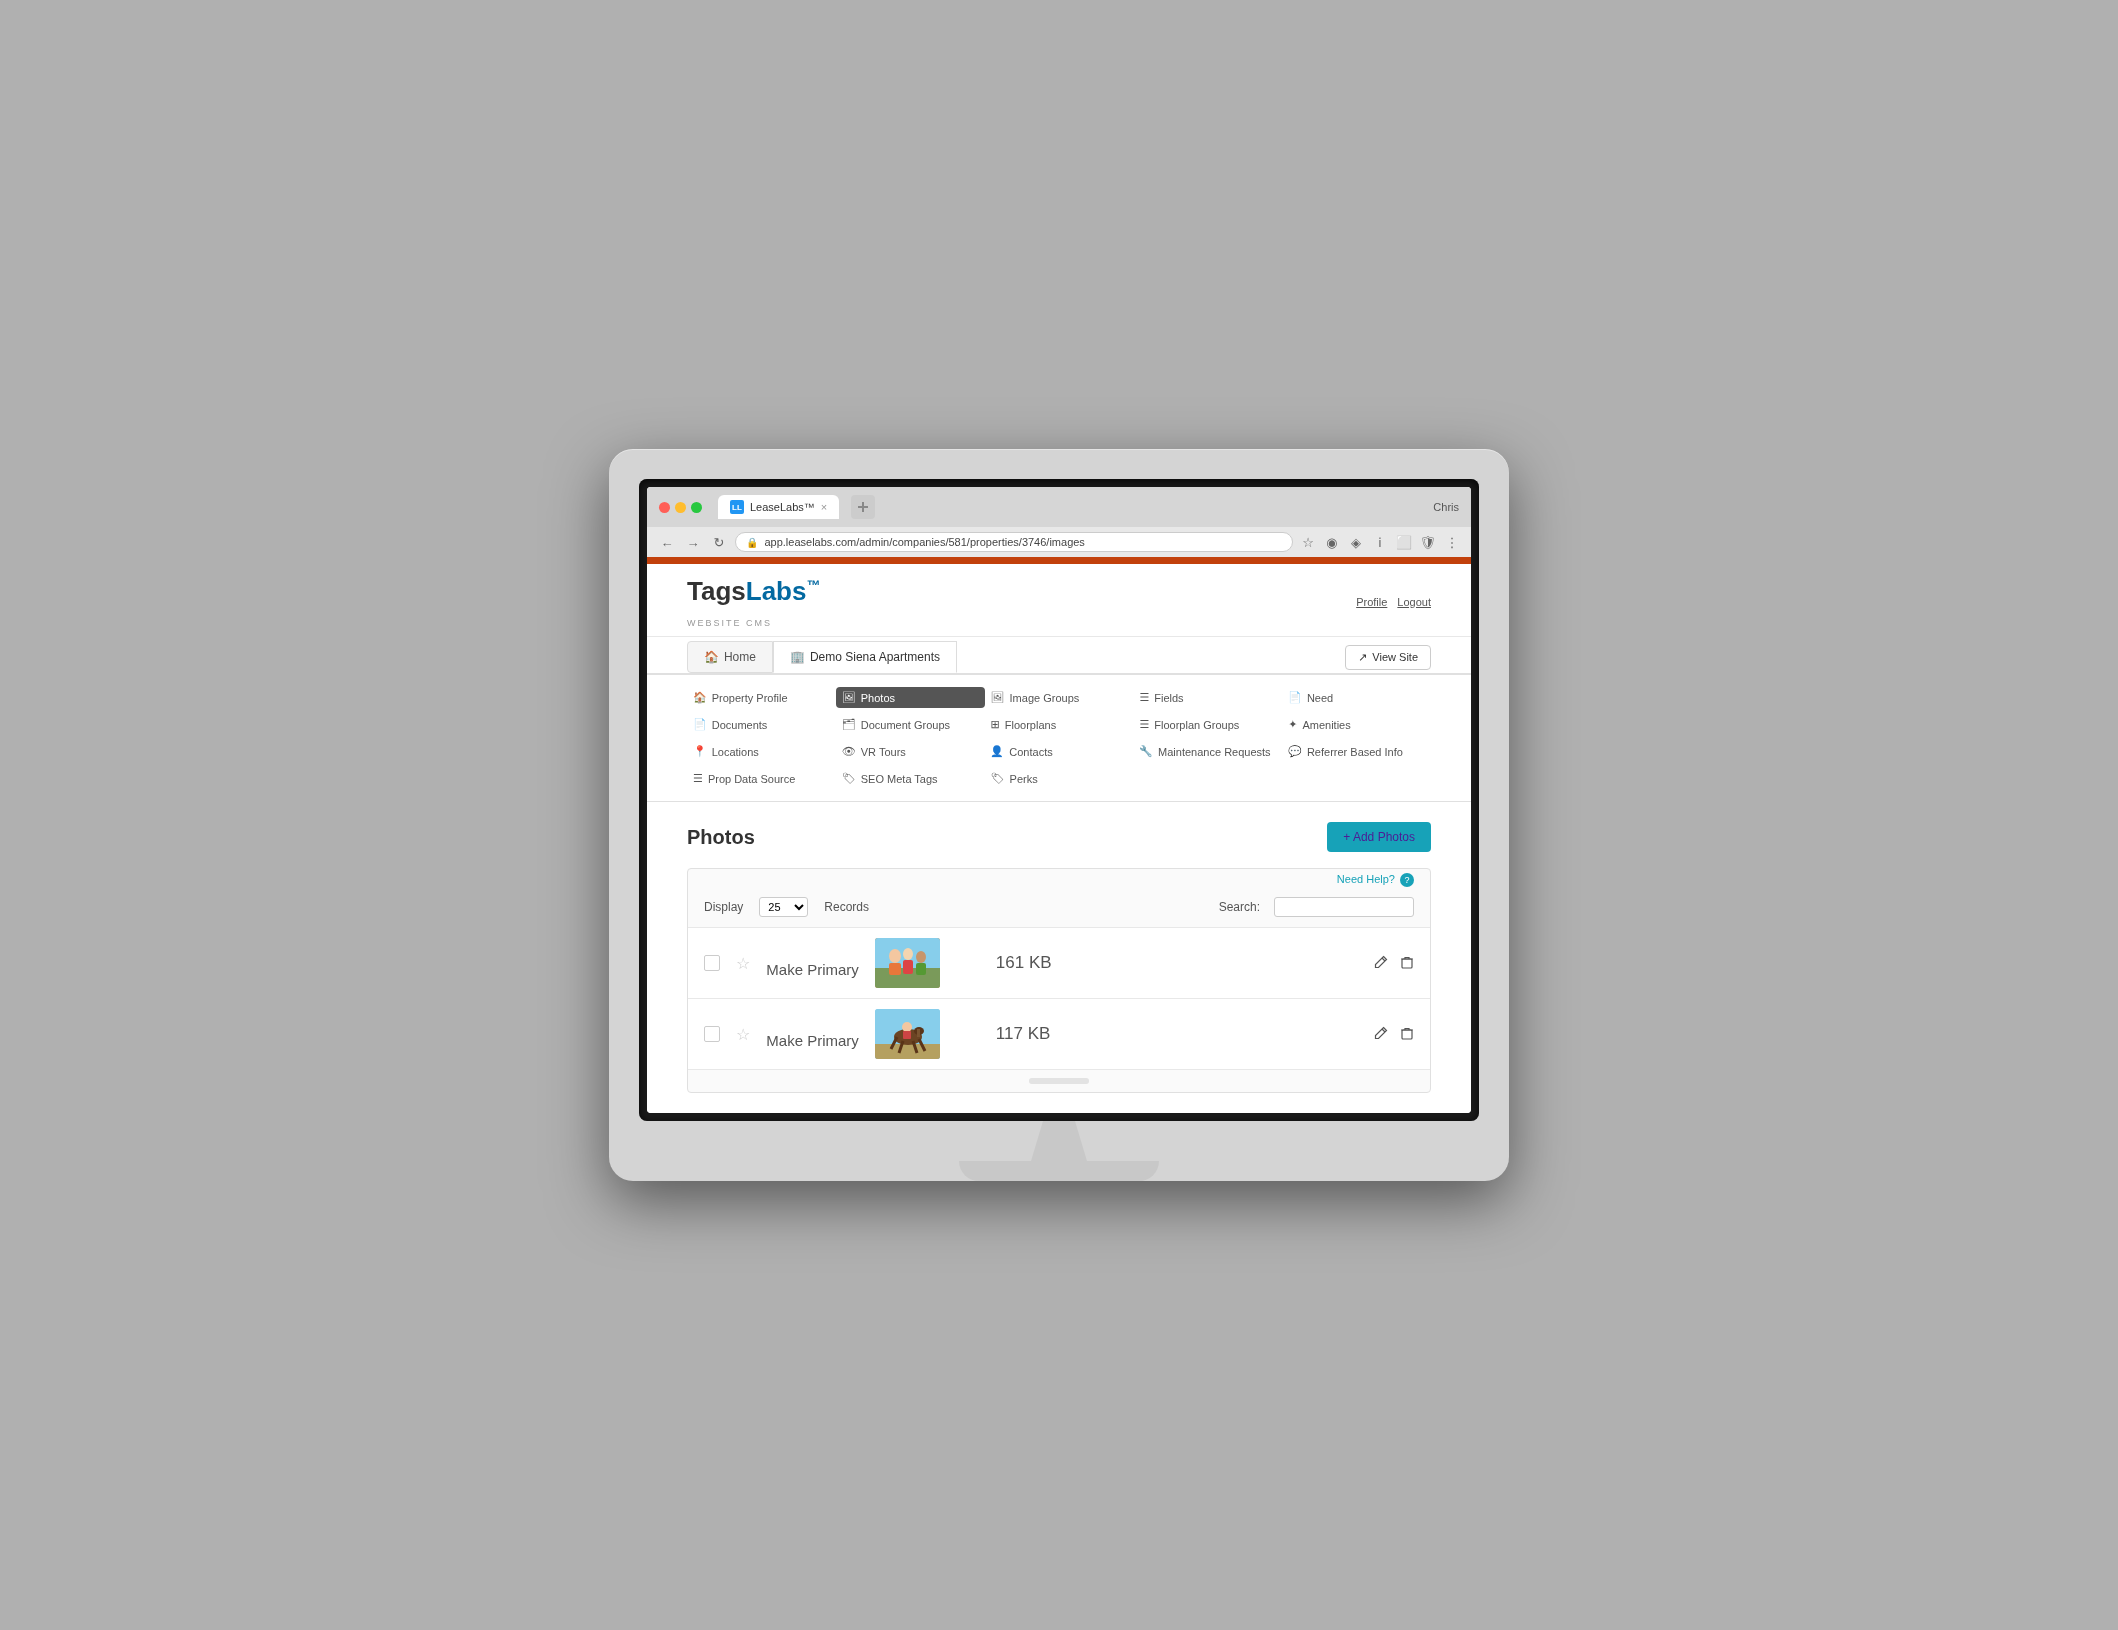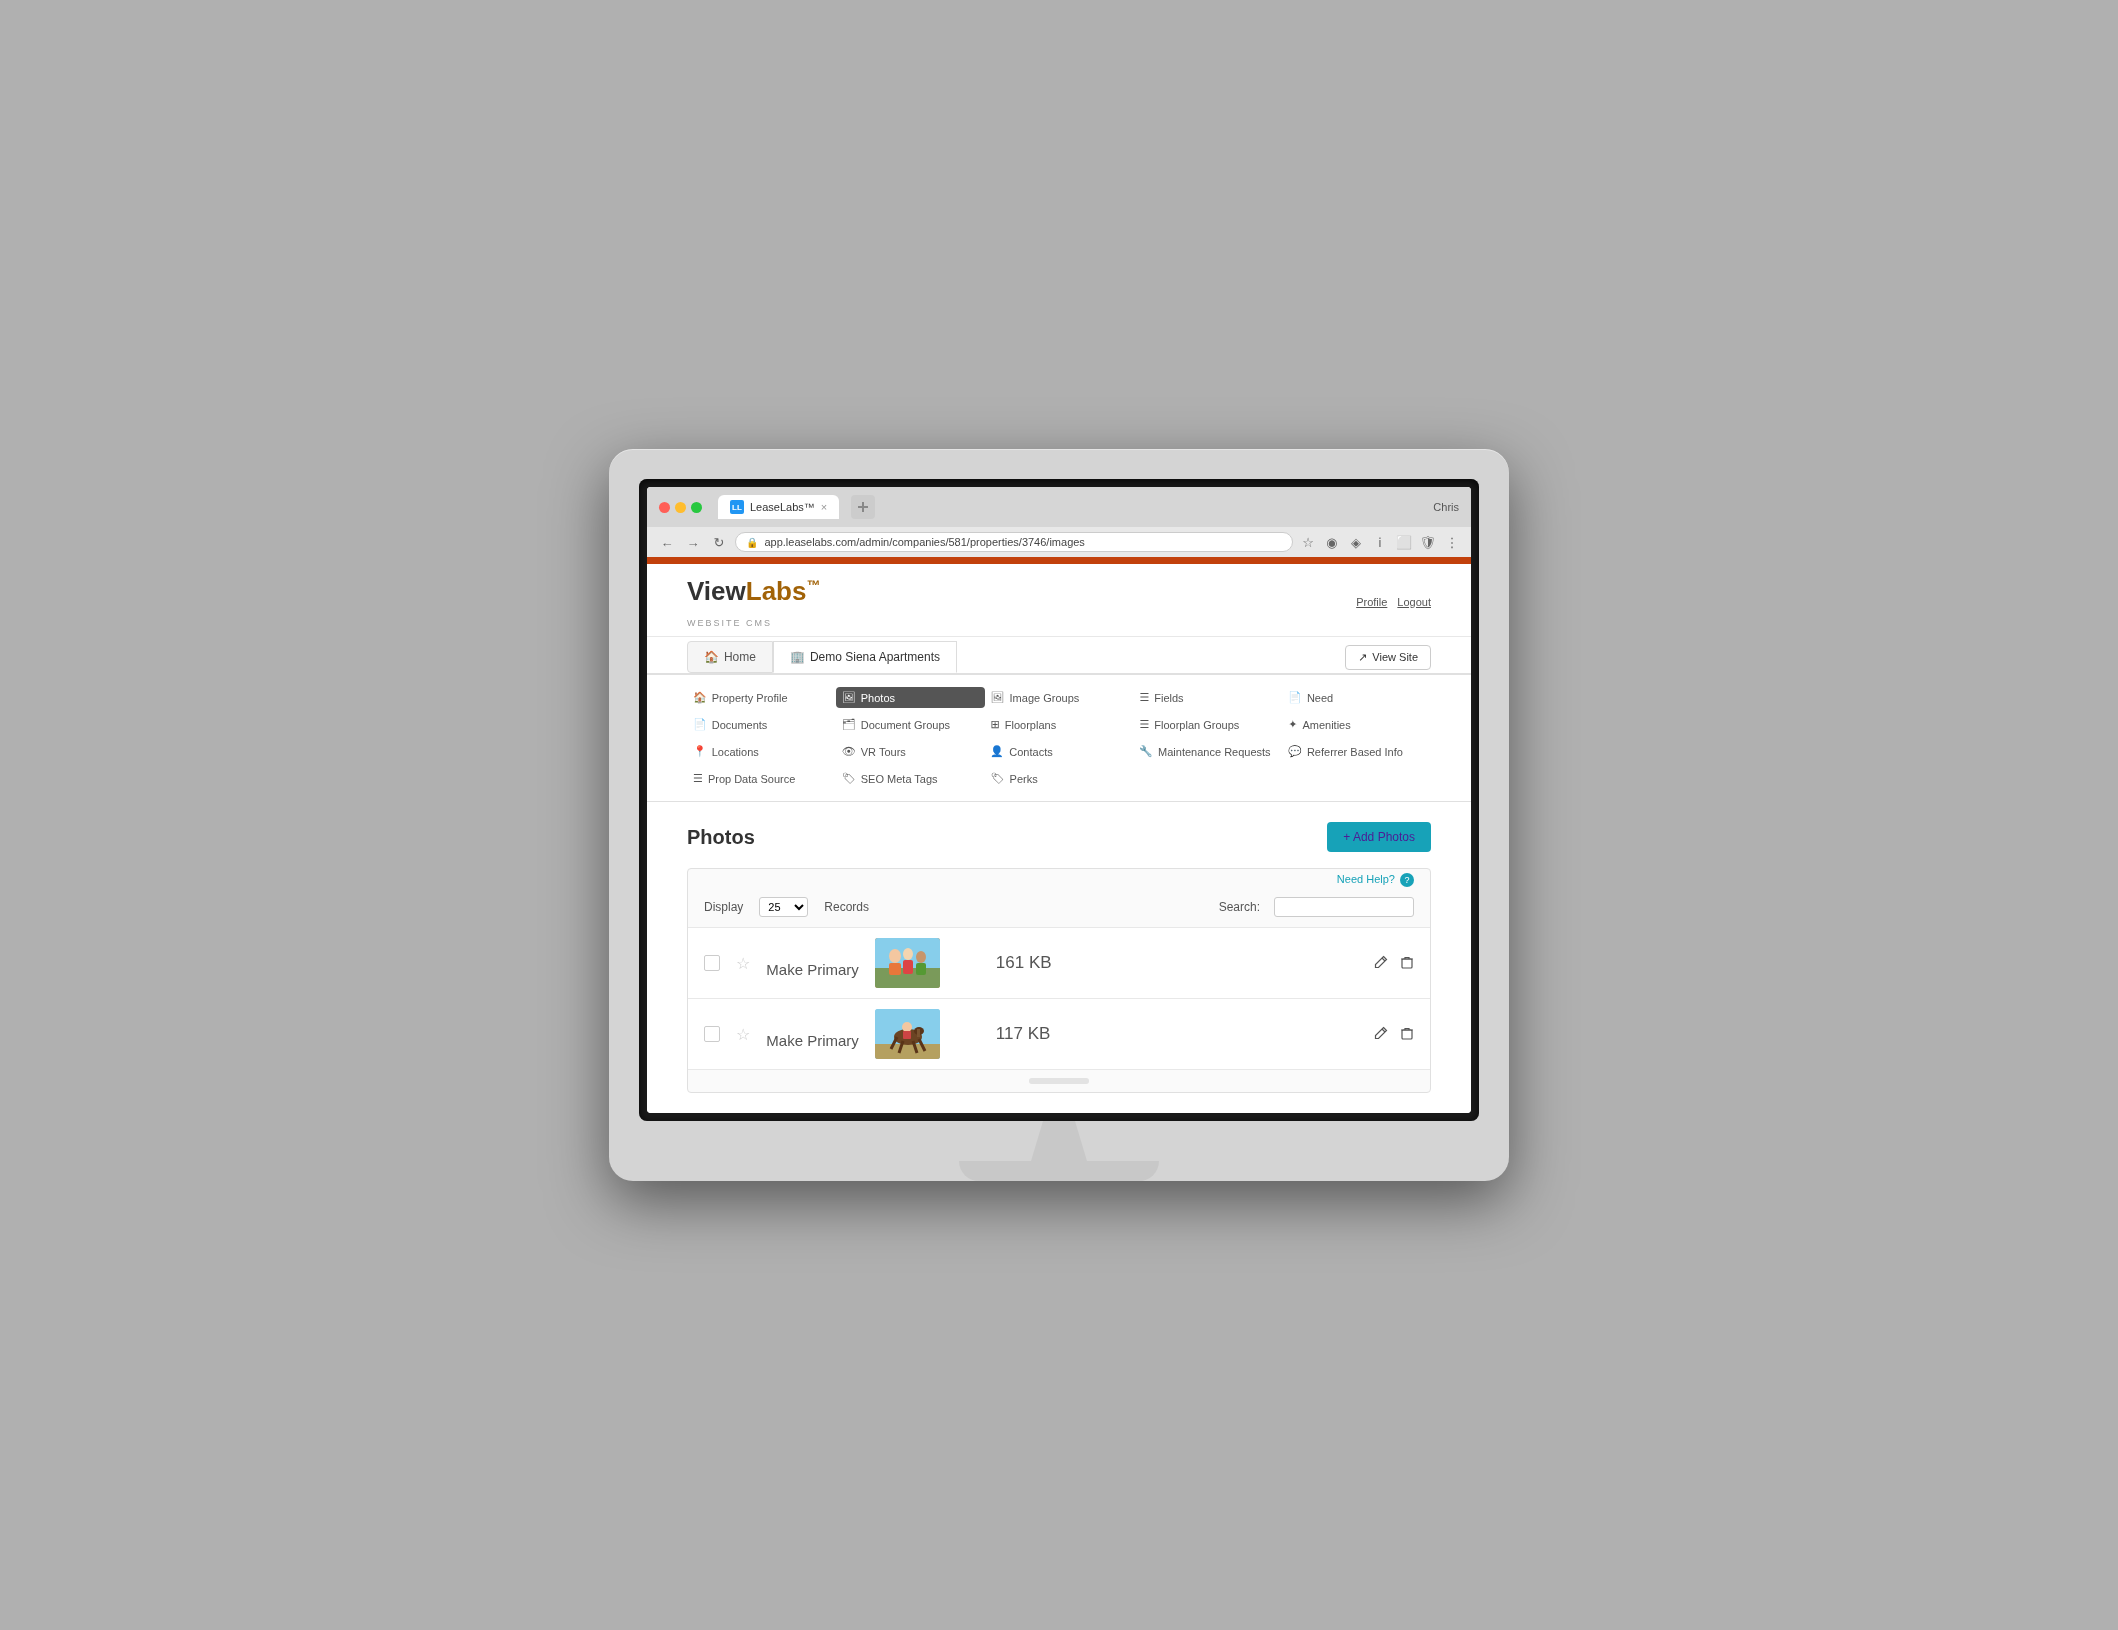--- a/index.html
+++ b/index.html
@@ -178,21 +178,21 @@
       border-bottom: 1px solid #e8e8e8;
     }
 
     .logo-section { display: flex; flex-direction: column; }
 
     .logo-text {
       font-size: 26px;
       font-weight: 700;
     }
     .logo-lease { color: #333; }
-    .logo-labs { color: #a16207; }
+    .logo-labs { color: #0369a1; }
 
     .logo-subtitle {
       font-size: 9px;
       color: #999;
       letter-spacing: 2px;
       text-transform: uppercase;
       margin-top: 11px;
     }
 
     .header-nav-links {
@@ -528,21 +528,21 @@
             <div class="browser-icon">⋮</div>
           </div>
         </div>
       </div>
 
       <div class="app-content">
 
         <div class="app-header">
           <div class="logo-section">
             <div>
-              <span class="logo-text logo-lease">View</span><span class="logo-text logo-labs">Labs<sup style="font-size:14px">™</sup></span>
+              <span class="logo-text logo-lease">Tags</span><span class="logo-text logo-labs">Labs<sup style="font-size:14px">™</sup></span>
             </div>
             <div class="logo-subtitle">WEBSITE CMS</div>
           </div>
           <div class="header-nav-links">
             <a>Profile</a>
             <a>Logout</a>
           </div>
         </div>
 
         <div class="top-tabs">

